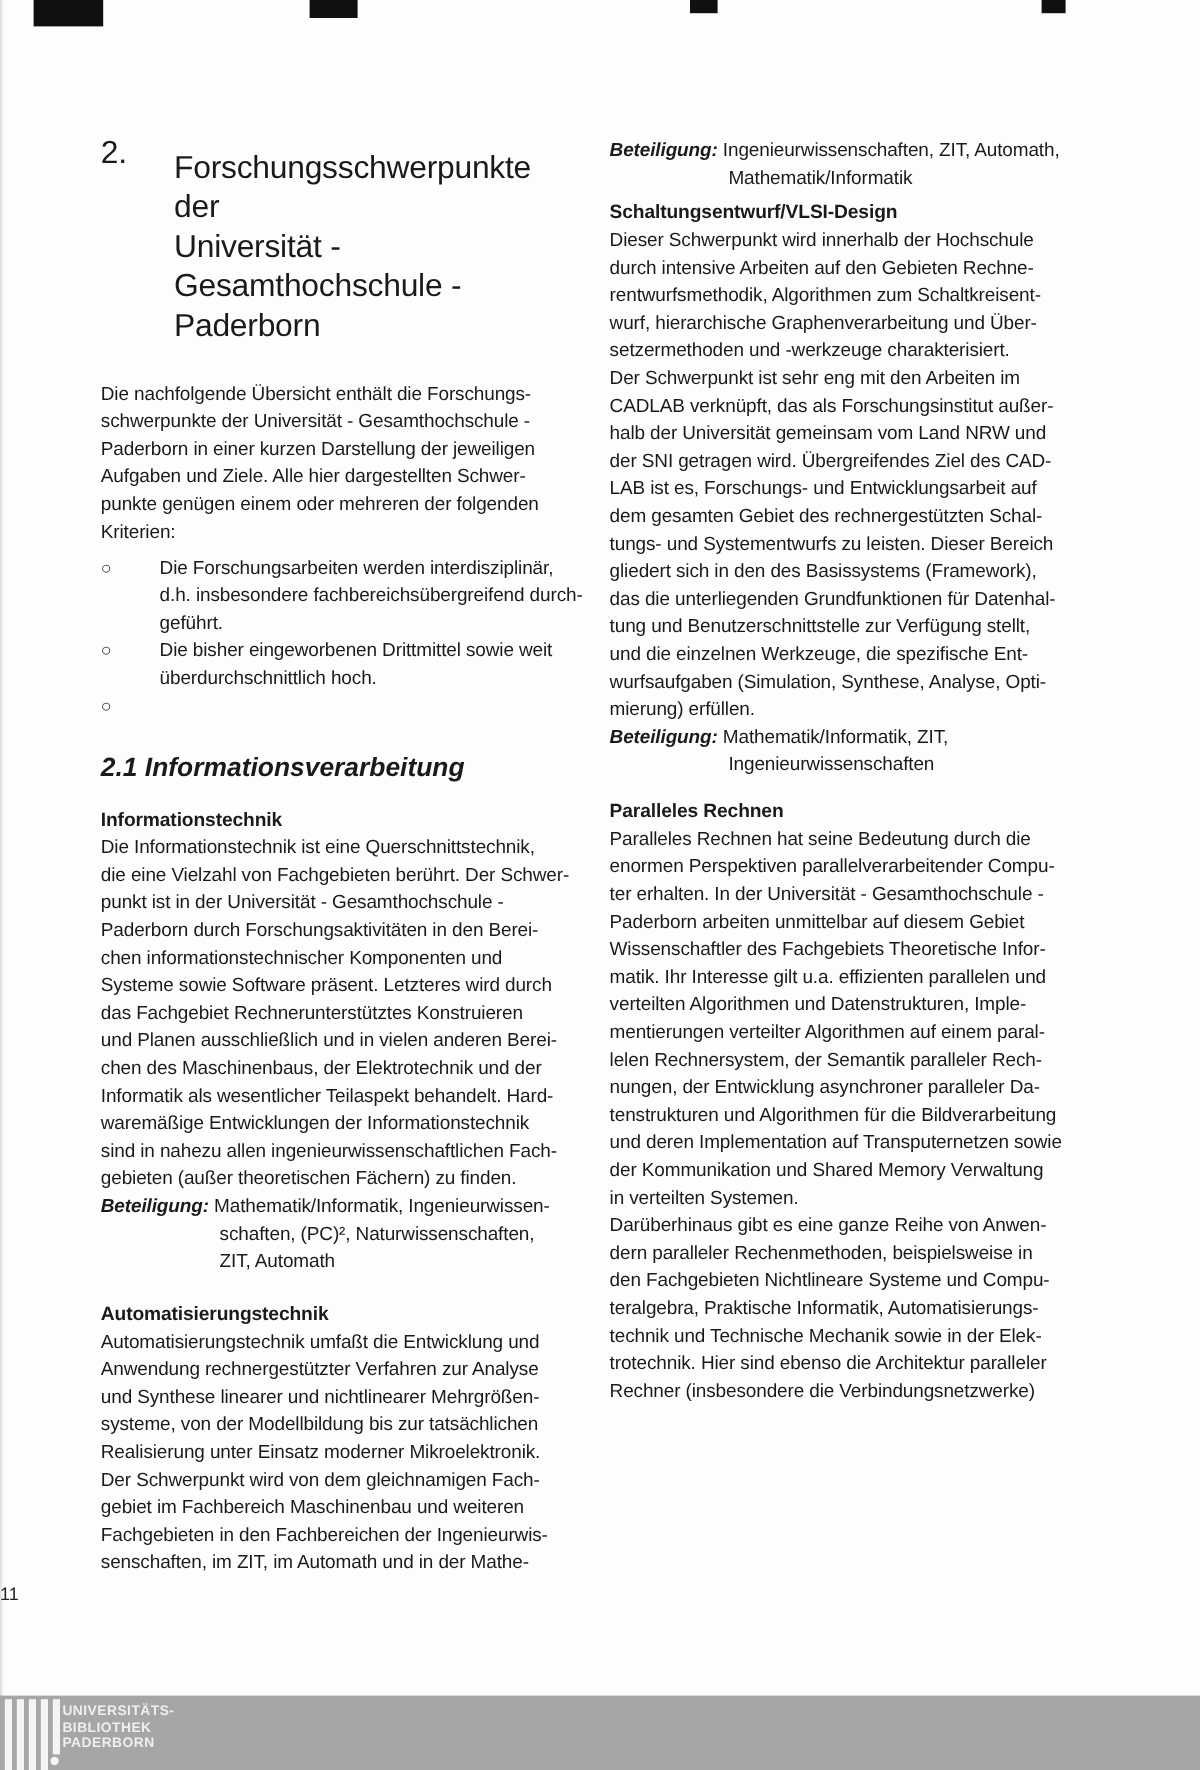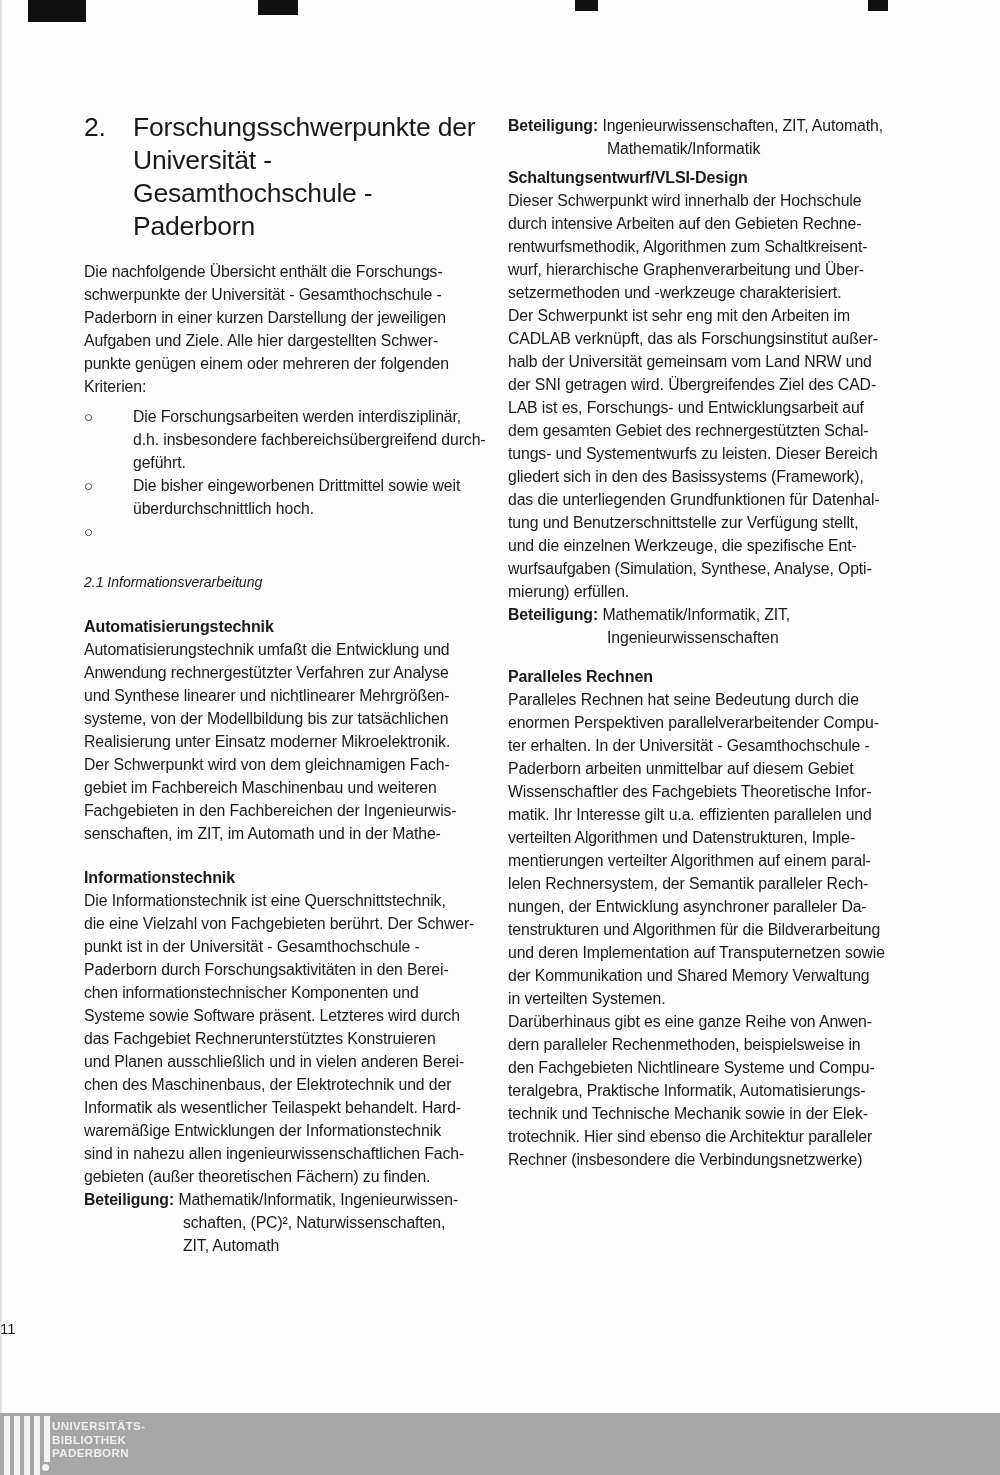--- a/index.html
+++ b/index.html
@@ -18,55 +18,55 @@
   .col { position: absolute; width: 414px; }
   .col-left  { left: 84px;  top: 111px; }
   .col-right { left: 508px; top: 114px; }
 
   .heading-row { display: flex; }
   .h-num {
     width: 49px; flex: 0 0 49px;
     font-size: 26.5px; line-height: 33px; letter-spacing: -0.2px;
   }
   .h-text {
-    margin: 0; font-weight: 400;
+    margin: 12px; font-weight: 400;
     font-size: 26.5px; line-height: 33px; letter-spacing: -0.2px;
     white-space: pre-line;
   }
 
   .body {
     margin: 0;
     font-size: 15.8px; line-height: 23px; letter-spacing: -0.1px;
     white-space: pre-line;
   }
   .intro { margin-top: 17px; }
 
   .criteria { margin-top: 7px; }
   .crit-item { display: flex; }
   .crit-marker {
     flex: 0 0 49px; width: 49px;
     font-size: 15px; line-height: 23px; color: #222;
   }
 
   .subsection {
     margin: 28px 0 0 0;
-    font-style: italic; font-weight: 400;
-    font-size: 14px; line-height: 23px;
+    font-style: italic; font-weight: 700;
+    font-size: 22px; line-height: 23px;
   }
 
   .topic { margin-top: 21px; }
   .topic-title {
     margin: 0; font-weight: 700;
     font-size: 16px; line-height: 23px; letter-spacing: -0.1px;
   }
   .bet {
     padding-left: 99px; text-indent: -99px;
     font-size: 15.8px; line-height: 23px; letter-spacing: -0.1px;
   }
-  .bet b { font-weight: 700; }
+  .bet b { font-weight: 700; font-style: italic; }
   .bet .bet-val { white-space: pre-line; }
 
   .page-number {
     position: absolute; left: 0; top: 1320px; width: 985px;
     font-size: 15px; color: #222;
   }
 
   .logo-bar {
     position: absolute; left: 0; bottom: 0; width: 1000px; height: 62px;
     background: #a6a6a6;
@@ -123,52 +123,52 @@
         <span class="crit-marker">○</span>
         <span class="body">Die bisher eingeworbenen Drittmittel sowie weit
 überdurchschnittlich hoch.</span>
       </div>
       <div class="crit-item">
         <span class="crit-marker">○</span>
       </div>
     </div>
 
     <h2 class="subsection">2.1 Informationsverarbeitung</h2>
-
-    <div class="topic">
-      <h3 class="topic-title">Automatisierungstechnik</h3>
-      <p class="body">Automatisierungstechnik umfaßt die Entwicklung und
-Anwendung rechnergestützter Verfahren zur Analyse
-und Synthese linearer und nichtlinearer Mehrgrößen-
-systeme, von der Modellbildung bis zur tatsächlichen
-Realisierung unter Einsatz moderner Mikroelektronik.
-Der Schwerpunkt wird von dem gleichnamigen Fach-
-gebiet im Fachbereich Maschinenbau und weiteren
-Fachgebieten in den Fachbereichen der Ingenieurwis-
-senschaften, im ZIT, im Automath und in der Mathe-</p>
-    </div>
 
     <div class="topic">
       <h3 class="topic-title">Informationstechnik</h3>
       <p class="body">Die Informationstechnik ist eine Querschnittstechnik,
 die eine Vielzahl von Fachgebieten berührt. Der Schwer-
 punkt ist in der Universität - Gesamthochschule -
 Paderborn durch Forschungsaktivitäten in den Berei-
 chen informationstechnischer Komponenten und
 Systeme sowie Software präsent. Letzteres wird durch
 das Fachgebiet Rechnerunterstütztes Konstruieren
 und Planen ausschließlich und in vielen anderen Berei-
 chen des Maschinenbaus, der Elektrotechnik und der
 Informatik als wesentlicher Teilaspekt behandelt. Hard-
 waremäßige Entwicklungen der Informationstechnik
 sind in nahezu allen ingenieurwissenschaftlichen Fach-
 gebieten (außer theoretischen Fächern) zu finden.</p>
       <div class="bet"><b>Beteiligung:</b> <span class="bet-val">Mathematik/Informatik, Ingenieurwissen-
 schaften, (PC)², Naturwissenschaften,
 ZIT, Automath</span></div>
+    </div>
+
+    <div class="topic">
+      <h3 class="topic-title">Automatisierungstechnik</h3>
+      <p class="body">Automatisierungstechnik umfaßt die Entwicklung und
+Anwendung rechnergestützter Verfahren zur Analyse
+und Synthese linearer und nichtlinearer Mehrgrößen-
+systeme, von der Modellbildung bis zur tatsächlichen
+Realisierung unter Einsatz moderner Mikroelektronik.
+Der Schwerpunkt wird von dem gleichnamigen Fach-
+gebiet im Fachbereich Maschinenbau und weiteren
+Fachgebieten in den Fachbereichen der Ingenieurwis-
+senschaften, im ZIT, im Automath und in der Mathe-</p>
     </div>
   </div>
 
   <div class="col col-right">
     <div class="bet"><b>Beteiligung:</b> <span class="bet-val">Ingenieurwissenschaften, ZIT, Automath,
 Mathematik/Informatik</span></div>
 
     <div class="topic" style="margin-top: 6px;">
       <h3 class="topic-title">Schaltungsentwurf/VLSI-Design</h3>
       <p class="body">Dieser Schwerpunkt wird innerhalb der Hochschule

